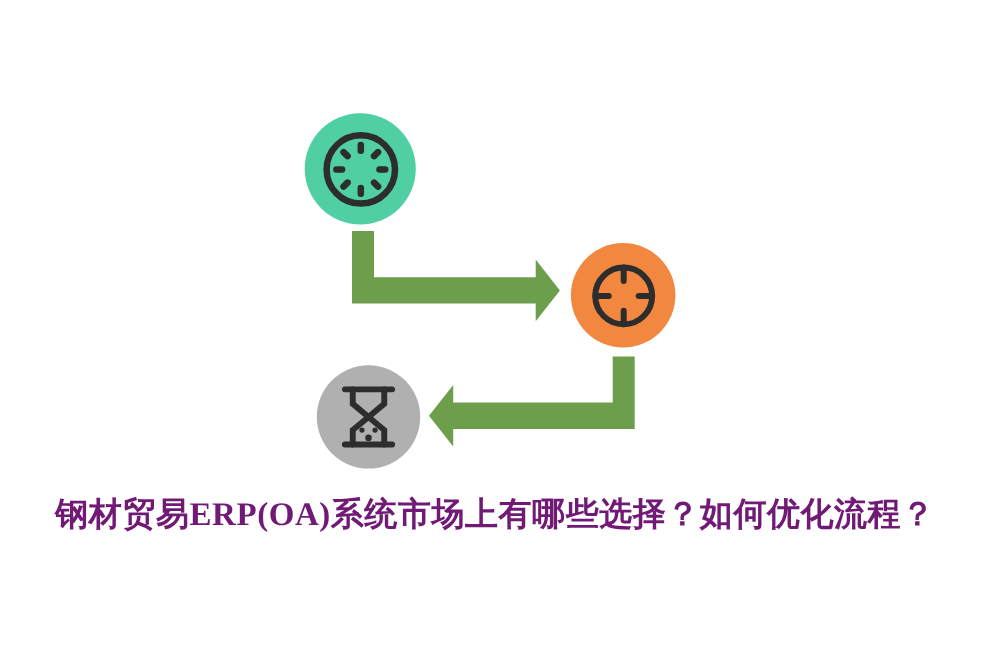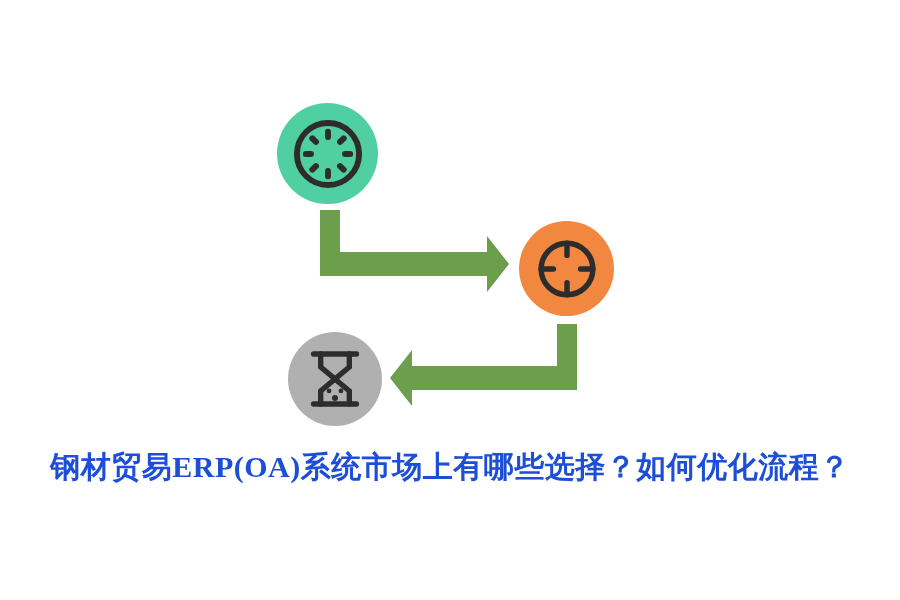--- a/index.html
+++ b/index.html
@@ -71,21 +71,21 @@
   .caption {
     position: absolute;
     left: 0;
     top: 447px;
     width: 900px;
     text-align: center;
     font-family: "Liberation Serif", serif;
     font-size: 30px;
     font-weight: 700;
     letter-spacing: 0.5px;
-    color: #1d4ed8;
+    color: #701a75;
     white-space: nowrap;
   }
 
   
   .watermark {
     position: absolute;
     left: 772px;
     top: 536px;
     width: 122px;
     height: 52px;

